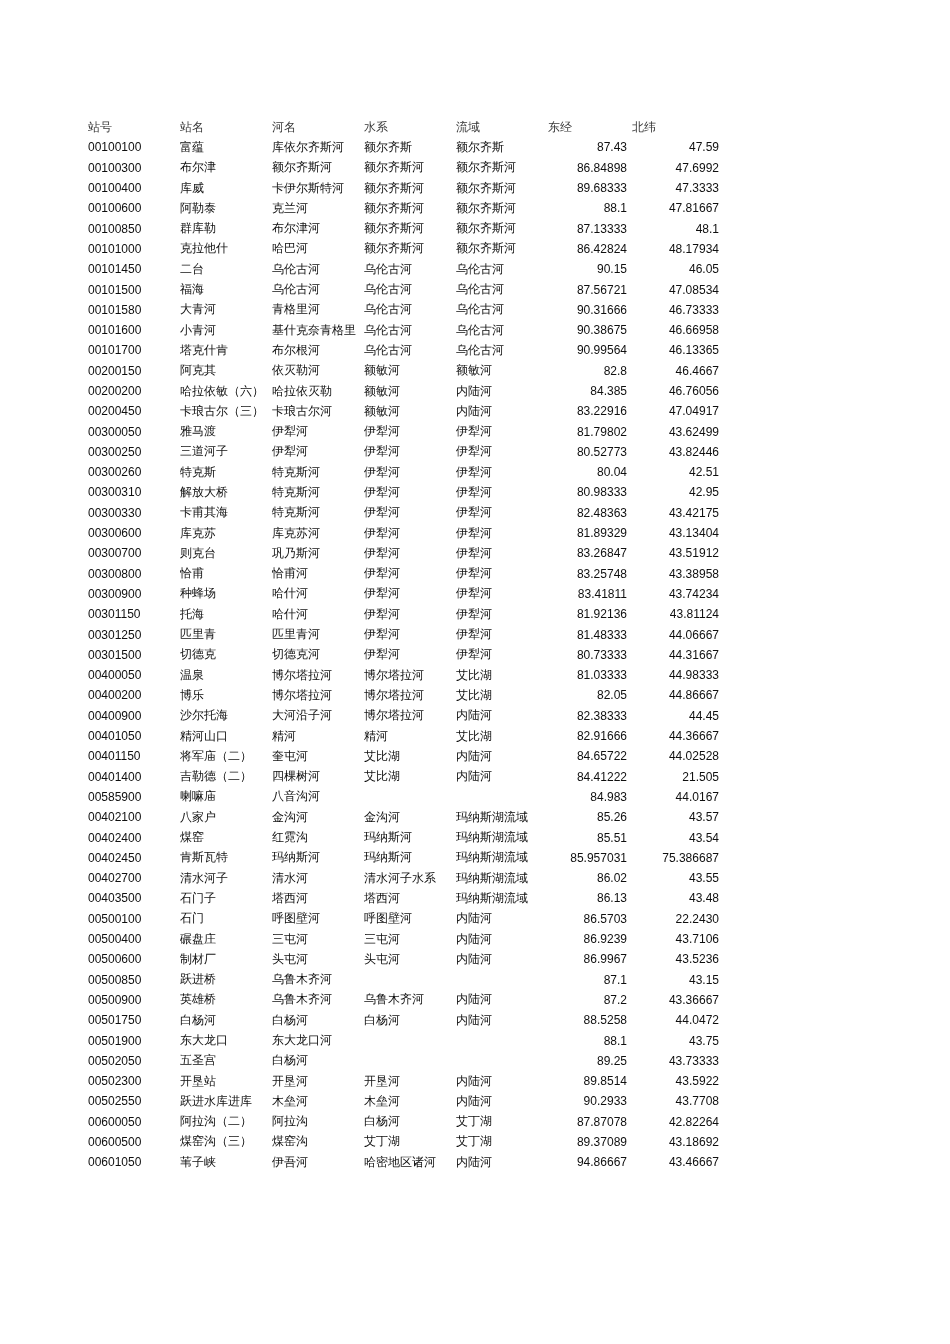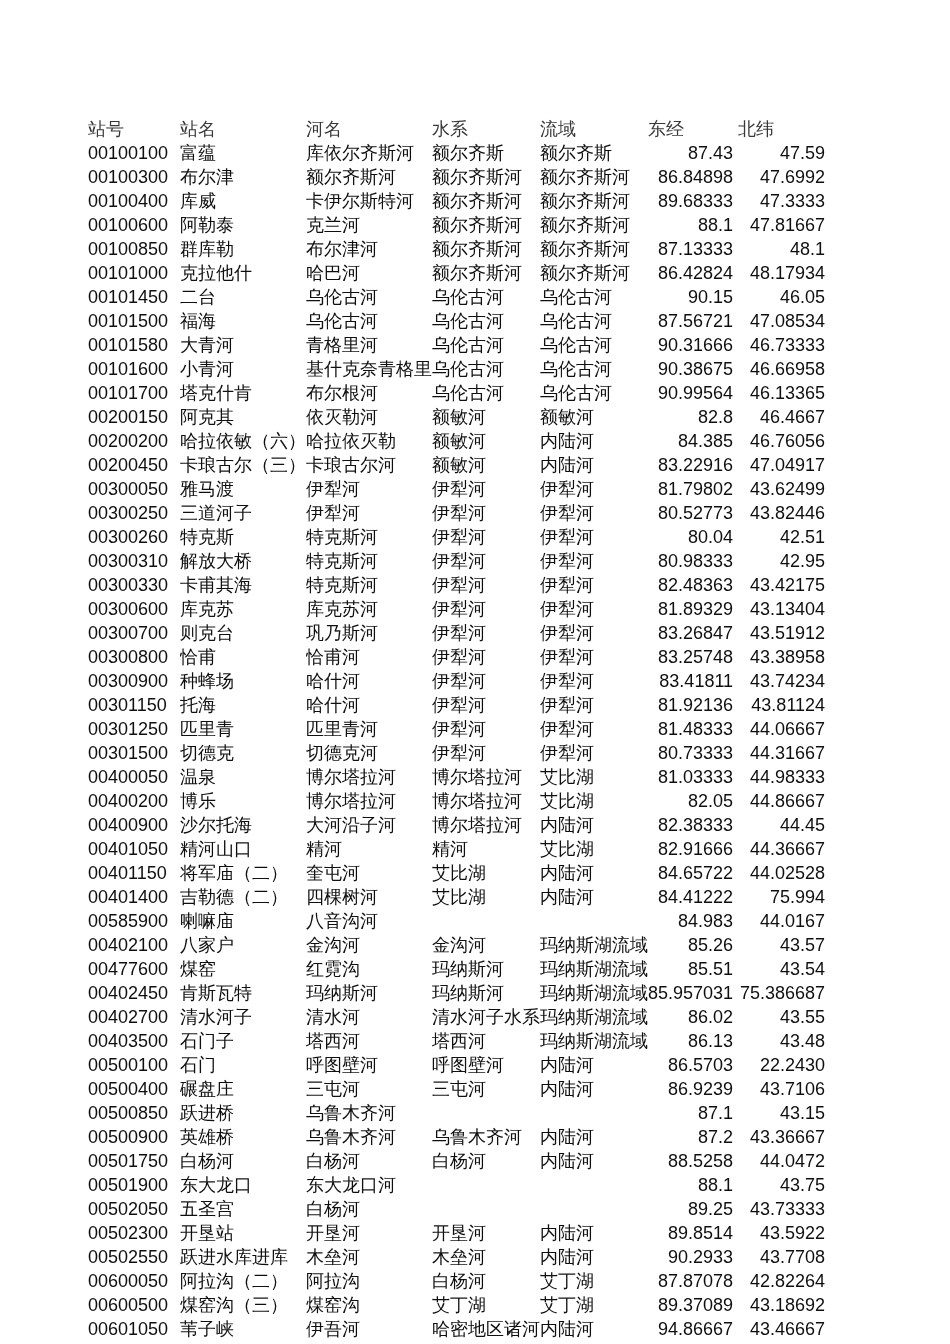--- a/index.html
+++ b/index.html
@@ -14,21 +14,21 @@
     font-family: "Liberation Sans", sans-serif;
   }
   .sheet {
     position: absolute;
     top: 117px;
     left: 88px;
   }
   table.stations {
     border-collapse: collapse;
     table-layout: fixed;
-    font-size: 18px;
+    font-size: 12px;
     color: #0f0f0f;
   }
   table.stations th,
   table.stations td {
     height: 20.3px;
     padding: 0;
     overflow: hidden;
     white-space: nowrap;
     text-align: left;
     vertical-align: middle;
@@ -348,42 +348,42 @@
           <td class="num">84.65722</td>
           <td class="num">44.02528</td>
         </tr>
         <tr>
           <td>00401400</td>
           <td>吉勒德（二）</td>
           <td>四棵树河</td>
           <td>艾比湖</td>
           <td>内陆河</td>
           <td class="num">84.41222</td>
-          <td class="num">75.994</td>
+          <td class="num">21.505</td>
         </tr>
         <tr>
           <td>00585900</td>
           <td>喇嘛庙</td>
           <td>八音沟河</td>
           <td></td>
           <td></td>
           <td class="num">84.983</td>
           <td class="num">44.0167</td>
         </tr>
         <tr>
           <td>00402100</td>
           <td>八家户</td>
           <td>金沟河</td>
           <td>金沟河</td>
           <td>玛纳斯湖流域</td>
           <td class="num">85.26</td>
           <td class="num">43.57</td>
         </tr>
         <tr>
-          <td>00477600</td>
+          <td>00402400</td>
           <td>煤窑</td>
           <td>红霓沟</td>
           <td>玛纳斯河</td>
           <td>玛纳斯湖流域</td>
           <td class="num">85.51</td>
           <td class="num">43.54</td>
         </tr>
         <tr>
           <td>00402450</td>
           <td>肯斯瓦特</td>
@@ -423,20 +423,29 @@
         <tr>
           <td>00500400</td>
           <td>碾盘庄</td>
           <td>三屯河</td>
           <td>三屯河</td>
           <td>内陆河</td>
           <td class="num">86.9239</td>
           <td class="num">43.7106</td>
         </tr>
         <tr>
+          <td>00500600</td>
+          <td>制材厂</td>
+          <td>头屯河</td>
+          <td>头屯河</td>
+          <td>内陆河</td>
+          <td class="num">86.9967</td>
+          <td class="num">43.5236</td>
+        </tr>
+        <tr>
           <td>00500850</td>
           <td>跃进桥</td>
           <td>乌鲁木齐河</td>
           <td></td>
           <td></td>
           <td class="num">87.1</td>
           <td class="num">43.15</td>
         </tr>
         <tr>
           <td>00500900</td>

